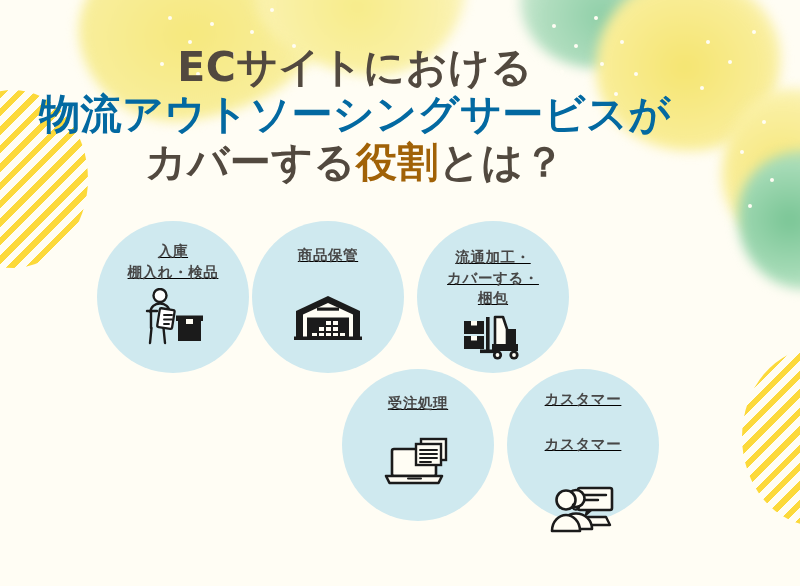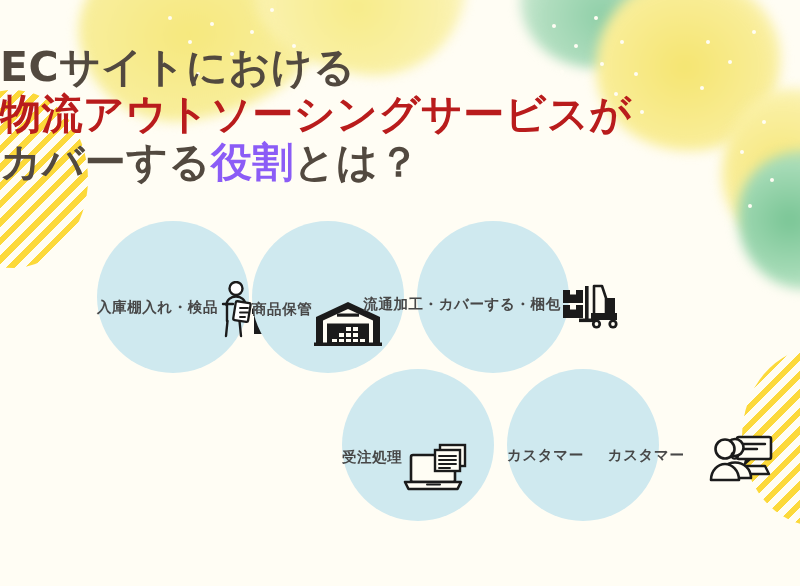--- a/index.html
+++ b/index.html
@@ -95,48 +95,50 @@
   .stripe-right {
     left: 742px; top: 348px;
     width: 150px; height: 178px;
   }
 
   
   .title-block {
     position: absolute;
     left: 0; top: 44px;
     width: 710px;
+    text-align: center;
     line-height: 1.06;
   }
   .title-line {
     font-family: "DejaVu Sans", "Liberation Sans", sans-serif;
     font-size: 41px;
     font-weight: 600;
     letter-spacing: 0.01em;
     color: #52493f;
     white-space: nowrap;
     margin: 0;
     padding: 2px 0;
   }
-  .title-line.teal { color: #b91c1c; }
-  .hl-red { color: #8b5cf6; }
+  .title-line.teal { color: #0369a1; }
+  .hl-red { color: #a16207; }
 
   
   .circle {
     position: absolute;
     width: 152px;
     height: 152px;
     border-radius: 50%;
     background: #cfe9ef;
     display: flex;
-    flex-direction: row;
+    flex-direction: column;
     align-items: center;
     justify-content: flex-start;
     box-sizing: border-box;
     padding-top: 24px;
+    text-decoration: underline;
   }
   .circle.two-line  { padding-top: 20px; }
   .circle.three-line { padding-top: 14px; }
   .circle-label {
     font-family: "DejaVu Sans", "Liberation Sans", sans-serif;
     font-size: 14.5px;
     font-weight: 700;
     color: #474747;
     text-align: center;
     line-height: 1.42;

